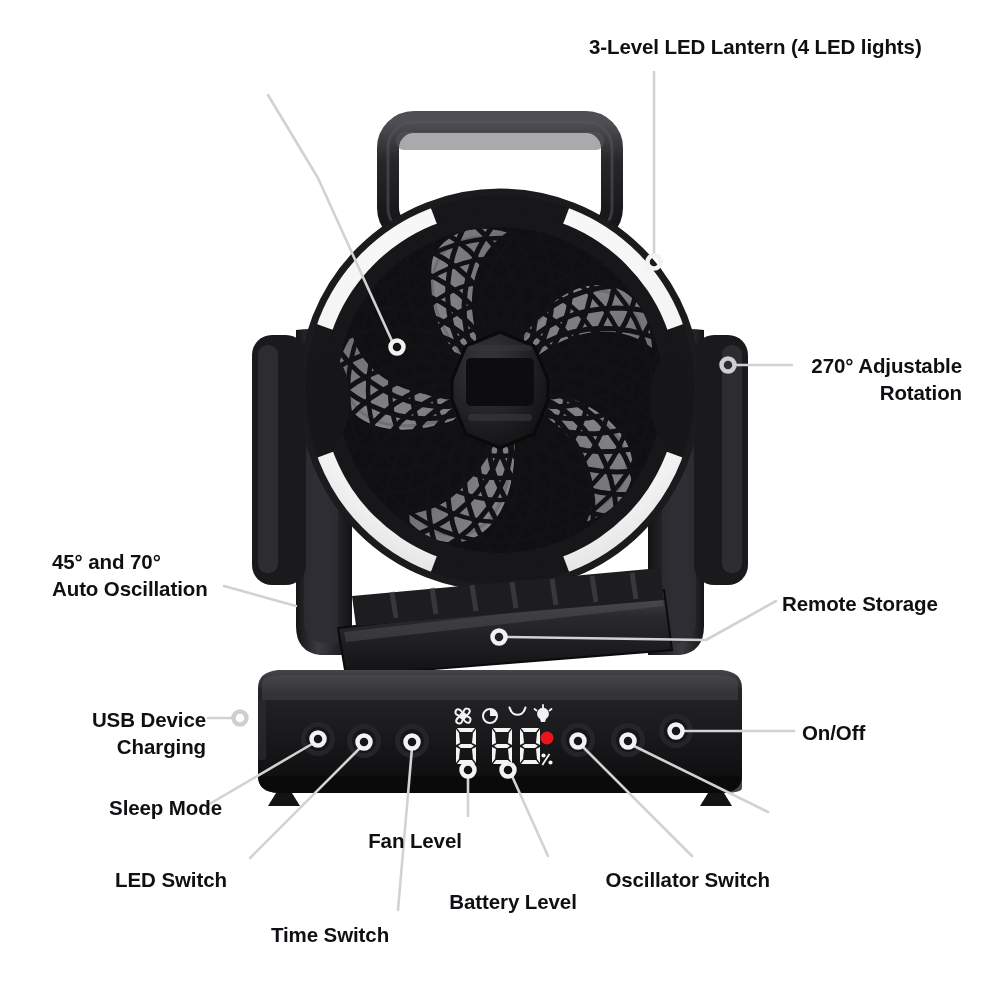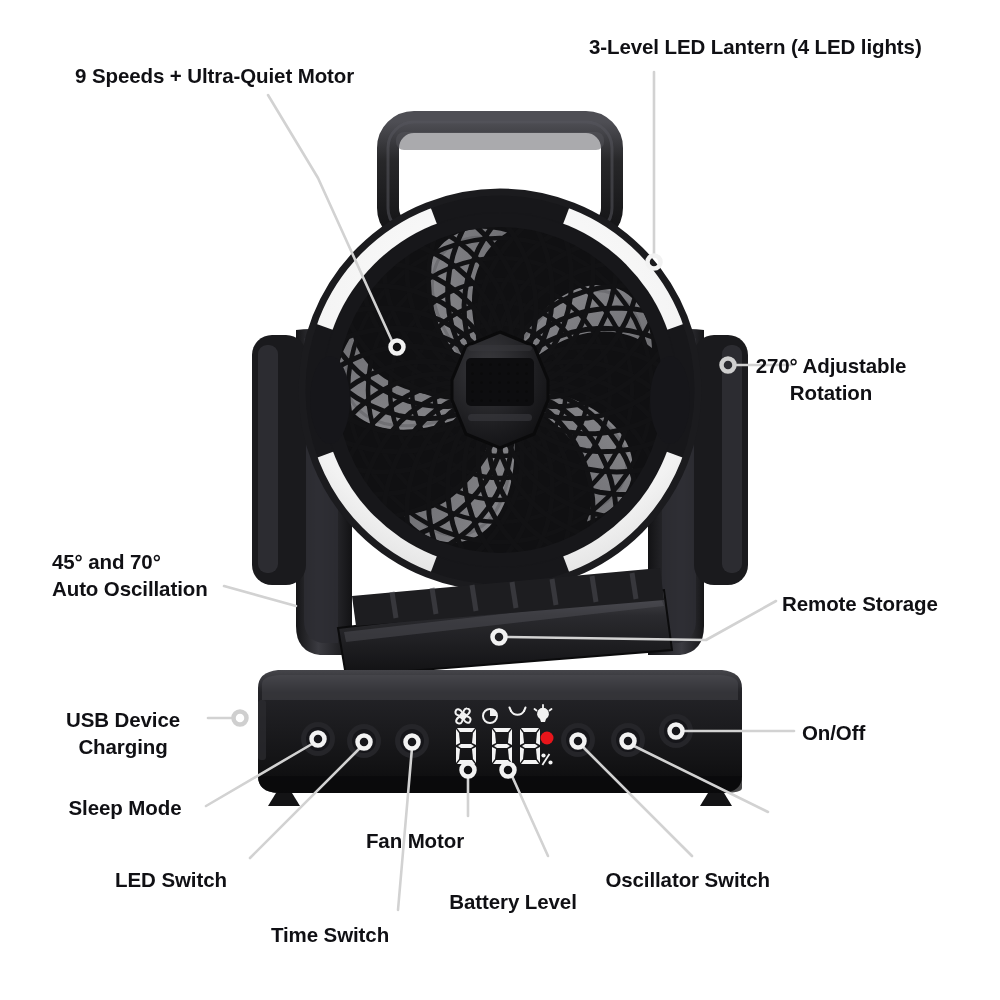--- a/index.html
+++ b/index.html
@@ -27,21 +27,21 @@
     position: absolute;
     font-family: "Liberation Sans", sans-serif;
     font-weight: bold;
     font-size: 20.5px;
     line-height: 27px;
     color: #101014;
     letter-spacing: -0.1px;
     white-space: pre-line;
   }
   .al-left  { text-align: left; }
-  .al-right { text-align: center; }
+  .al-right { text-align: right; }
   .al-center{ text-align: center; }
 </style>
 </head>
 <body>
 
 <div id="stage">
 
   <svg id="art" viewBox="0 0 1000 1000">
     <defs>
       <linearGradient id="gBody" x1="0" y1="0" x2="0" y2="1">
@@ -411,41 +411,40 @@
       <circle cx="318" cy="739" r="6.5"></circle>
       <circle cx="628" cy="741" r="6.5"></circle>
       <circle cx="468" cy="770" r="6.5"></circle>
       <circle cx="364" cy="742" r="6.5"></circle>
       <circle cx="508" cy="770" r="6.5"></circle>
       <circle cx="578" cy="741" r="6.5"></circle>
       <circle cx="412" cy="742" r="6.5"></circle>
     </g>
   </svg>
 
-  <div class="callout-label al-left" style="left:75px; top:62px; width:340px;">9 Speeds + Ultra-Quiet Motor</div>
 
   <div class="callout-label al-left" style="left:545px; top:33px; width:430px;margin-left:44px;">3-Level LED Lantern (4 LED lights)</div>
 
   <div class="callout-label al-right" style="left:700px; top:352px; width:262px;">270° Adjustable
 Rotation</div>
 
   <div class="callout-label al-left" style="left:52px; top:548px; width:260px;">45° and 70°
 Auto Oscillation</div>
 
   <div class="callout-label al-left" style="left:782px; top:590px; width:220px;">Remote Storage</div>
 
   <div class="callout-label al-right" style="left:40px; top:706px; width:166px;">USB Device
 Charging</div>
 
   <div class="callout-label al-left" style="left:802px; top:719px; width:140px;">On/Off</div>
 
-  <div class="callout-label al-right" style="left:42px; top:794px; width:166px;">Sleep Mode</div>
-
-
-  <div class="callout-label al-center" style="left:340px; top:827px; width:150px;">Fan Motor</div>
+  <div class="callout-label al-right" style="left:56px; top:794px; width:166px;">Sleep Mode</div>
+
+
+  <div class="callout-label al-center" style="left:340px; top:827px; width:150px;">Fan Level</div>
 
   <div class="callout-label al-center" style="left:86px; top:866px; width:170px;">LED Switch</div>
 
   <div class="callout-label al-center" style="left:418px; top:888px; width:190px;">Battery Level</div>
 
   <div class="callout-label al-center" style="left:540px; top:866px; width:230px;text-align:right;">Oscillator Switch</div>
 
   <div class="callout-label al-center" style="left:235px; top:921px; width:190px;">Time Switch</div>
 
 </div>

